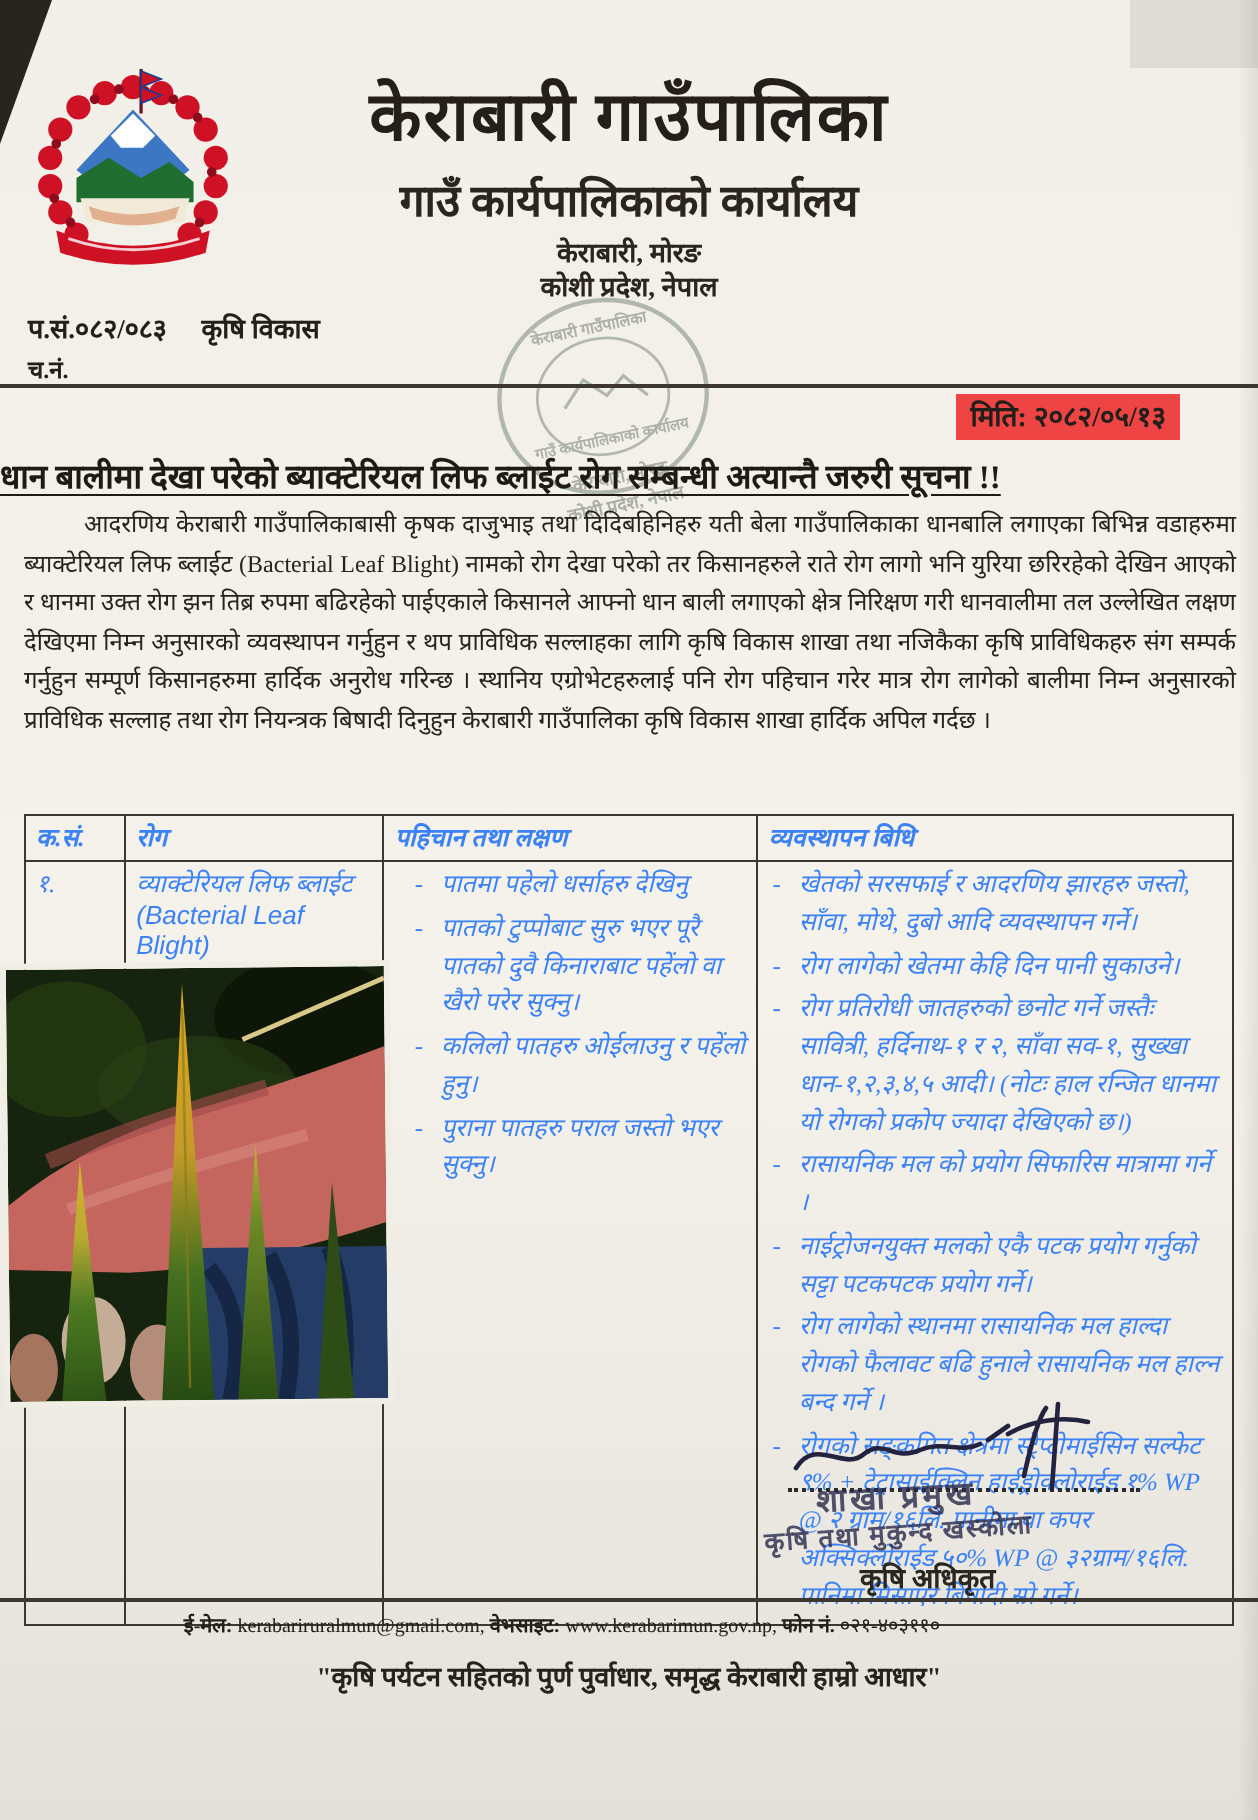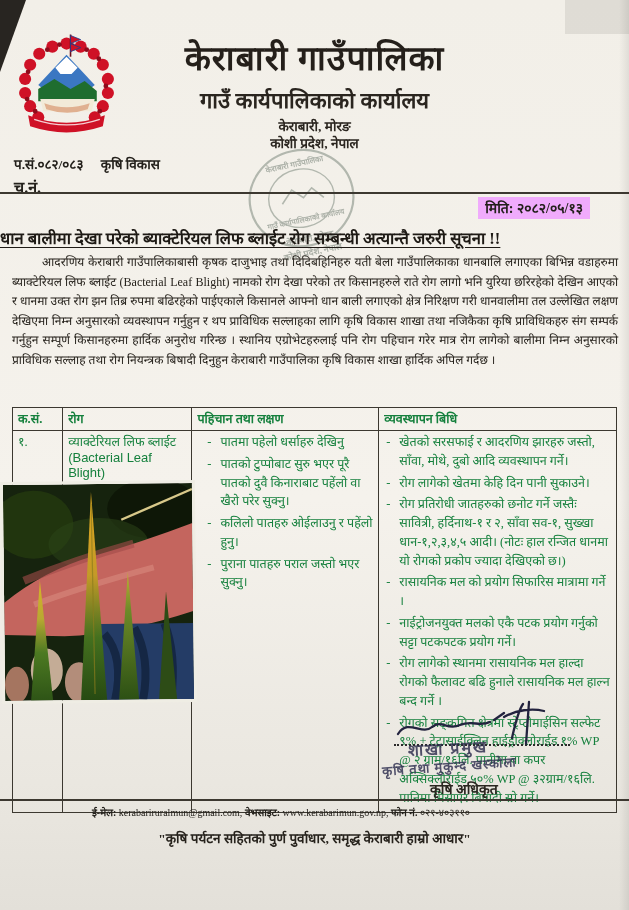--- a/index.html
+++ b/index.html
@@ -18,32 +18,32 @@
   
   .emblem{left:14px;top:30px;width:106px;height:114px;}
   .title{left:0;top:34px;width:629px;text-align:center;font-size:34px;font-weight:bold;
     letter-spacing:1px;color:#241f1a;}
   .office{left:0;top:84px;width:629px;text-align:center;font-size:22px;font-weight:600;color:#2a251f;}
   .addr{left:0;width:629px;text-align:center;font-size:13.5px;font-weight:bold;color:#2a251f;}
   .addr1{top:117px;} .addr2{top:134px;}
   .hstamp{left:243px;top:144px;width:120px;height:122px;opacity:.42;transform:rotate(-12deg);}
   .ref-line{left:14px;top:155px;font-size:13.5px;font-weight:bold;}
   .ref-line .gap{display:inline-block;width:14px;}
-  .chanu{left:14px;top:176px;font-size:16px;font-weight:bold;}
+  .chanu{left:14px;top:176px;font-size:12px;font-weight:bold;}
   .hr1{left:0;top:192px;width:629px;border-top:2px solid #3c3830;}
-  .date-line{right:39px;top:197px;font-size:14px;font-weight:bold;background:#f0abfc;
+  .date-line{right:39px;top:197px;font-size:14px;font-weight:bold;background:#ef4444;
     padding:1px 7px 2px 7px;color:#23201b;}
   
   .heading{left:0;top:226px;width:629px;text-align:left;font-size:16.5px;font-weight:bold;
     text-decoration:underline;text-underline-offset:3px;color:#1e1a15;}
   .para{left:12px;top:253px;width:606px;font-size:12px;line-height:1.63;text-align:justify;
     text-indent:30px;color:#26221c;}
   
   table.notice-table{left:12px;top:407px;position:absolute;width:605px;border-collapse:collapse;
-    font-size:12.5px;color:#15803d;}
+    font-size:12.5px;color:#3b82f6;font-style:italic;}
   .notice-table th,.notice-table td{border:1.6px solid #3c3830;padding:2px 5px;vertical-align:top;
     text-align:left;}
   .notice-table th{font-weight:bold;height:18px;}
   .col-sn{width:40px;} .col-dis{width:122px;} .col-sym{width:182px;} .col-mgmt{width:235px;margin-top:20px;}
   .row-body td{height:268px;}
   .dis-np{font-weight:400;}
   .dis-en{font-family:"Liberation Sans",sans-serif;font-size:13px;}
   .bullet-row{display:flex;gap:7px;margin:0 0 3px 0;line-height:1.5;}
   .bullet-row .dash{flex:0 0 8px;text-align:center;}
   .bullet-row .btext{flex:1;}

